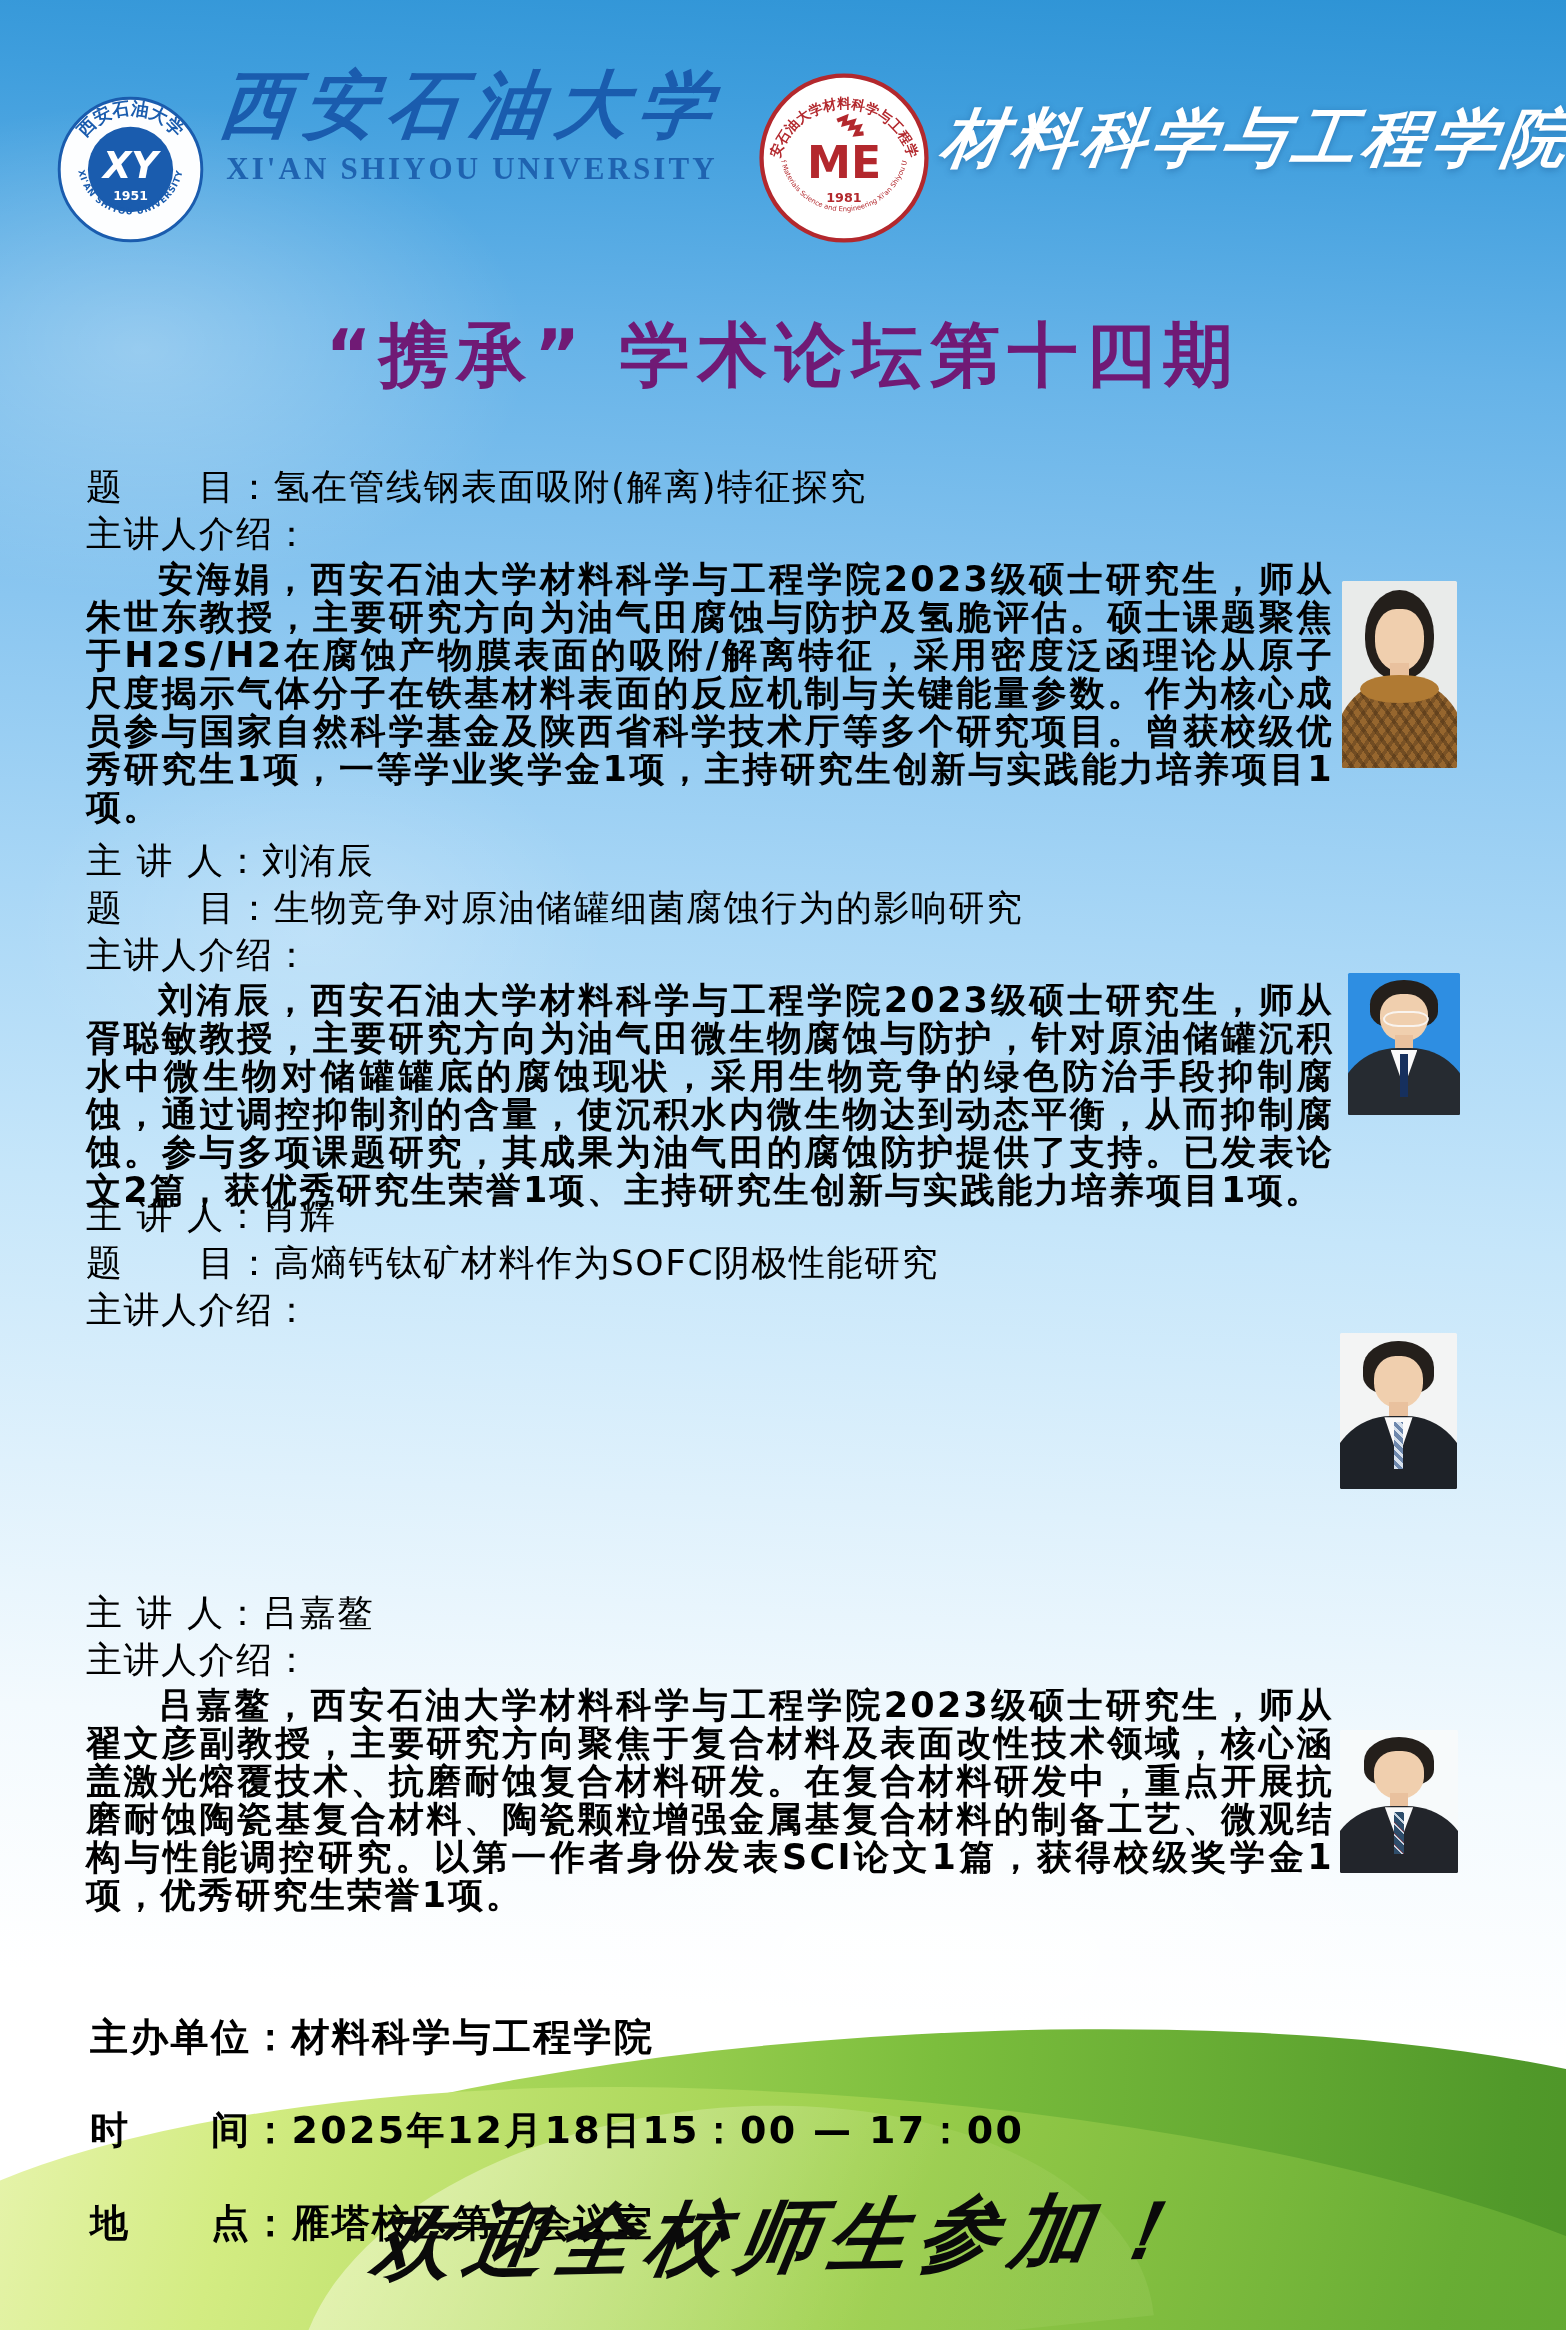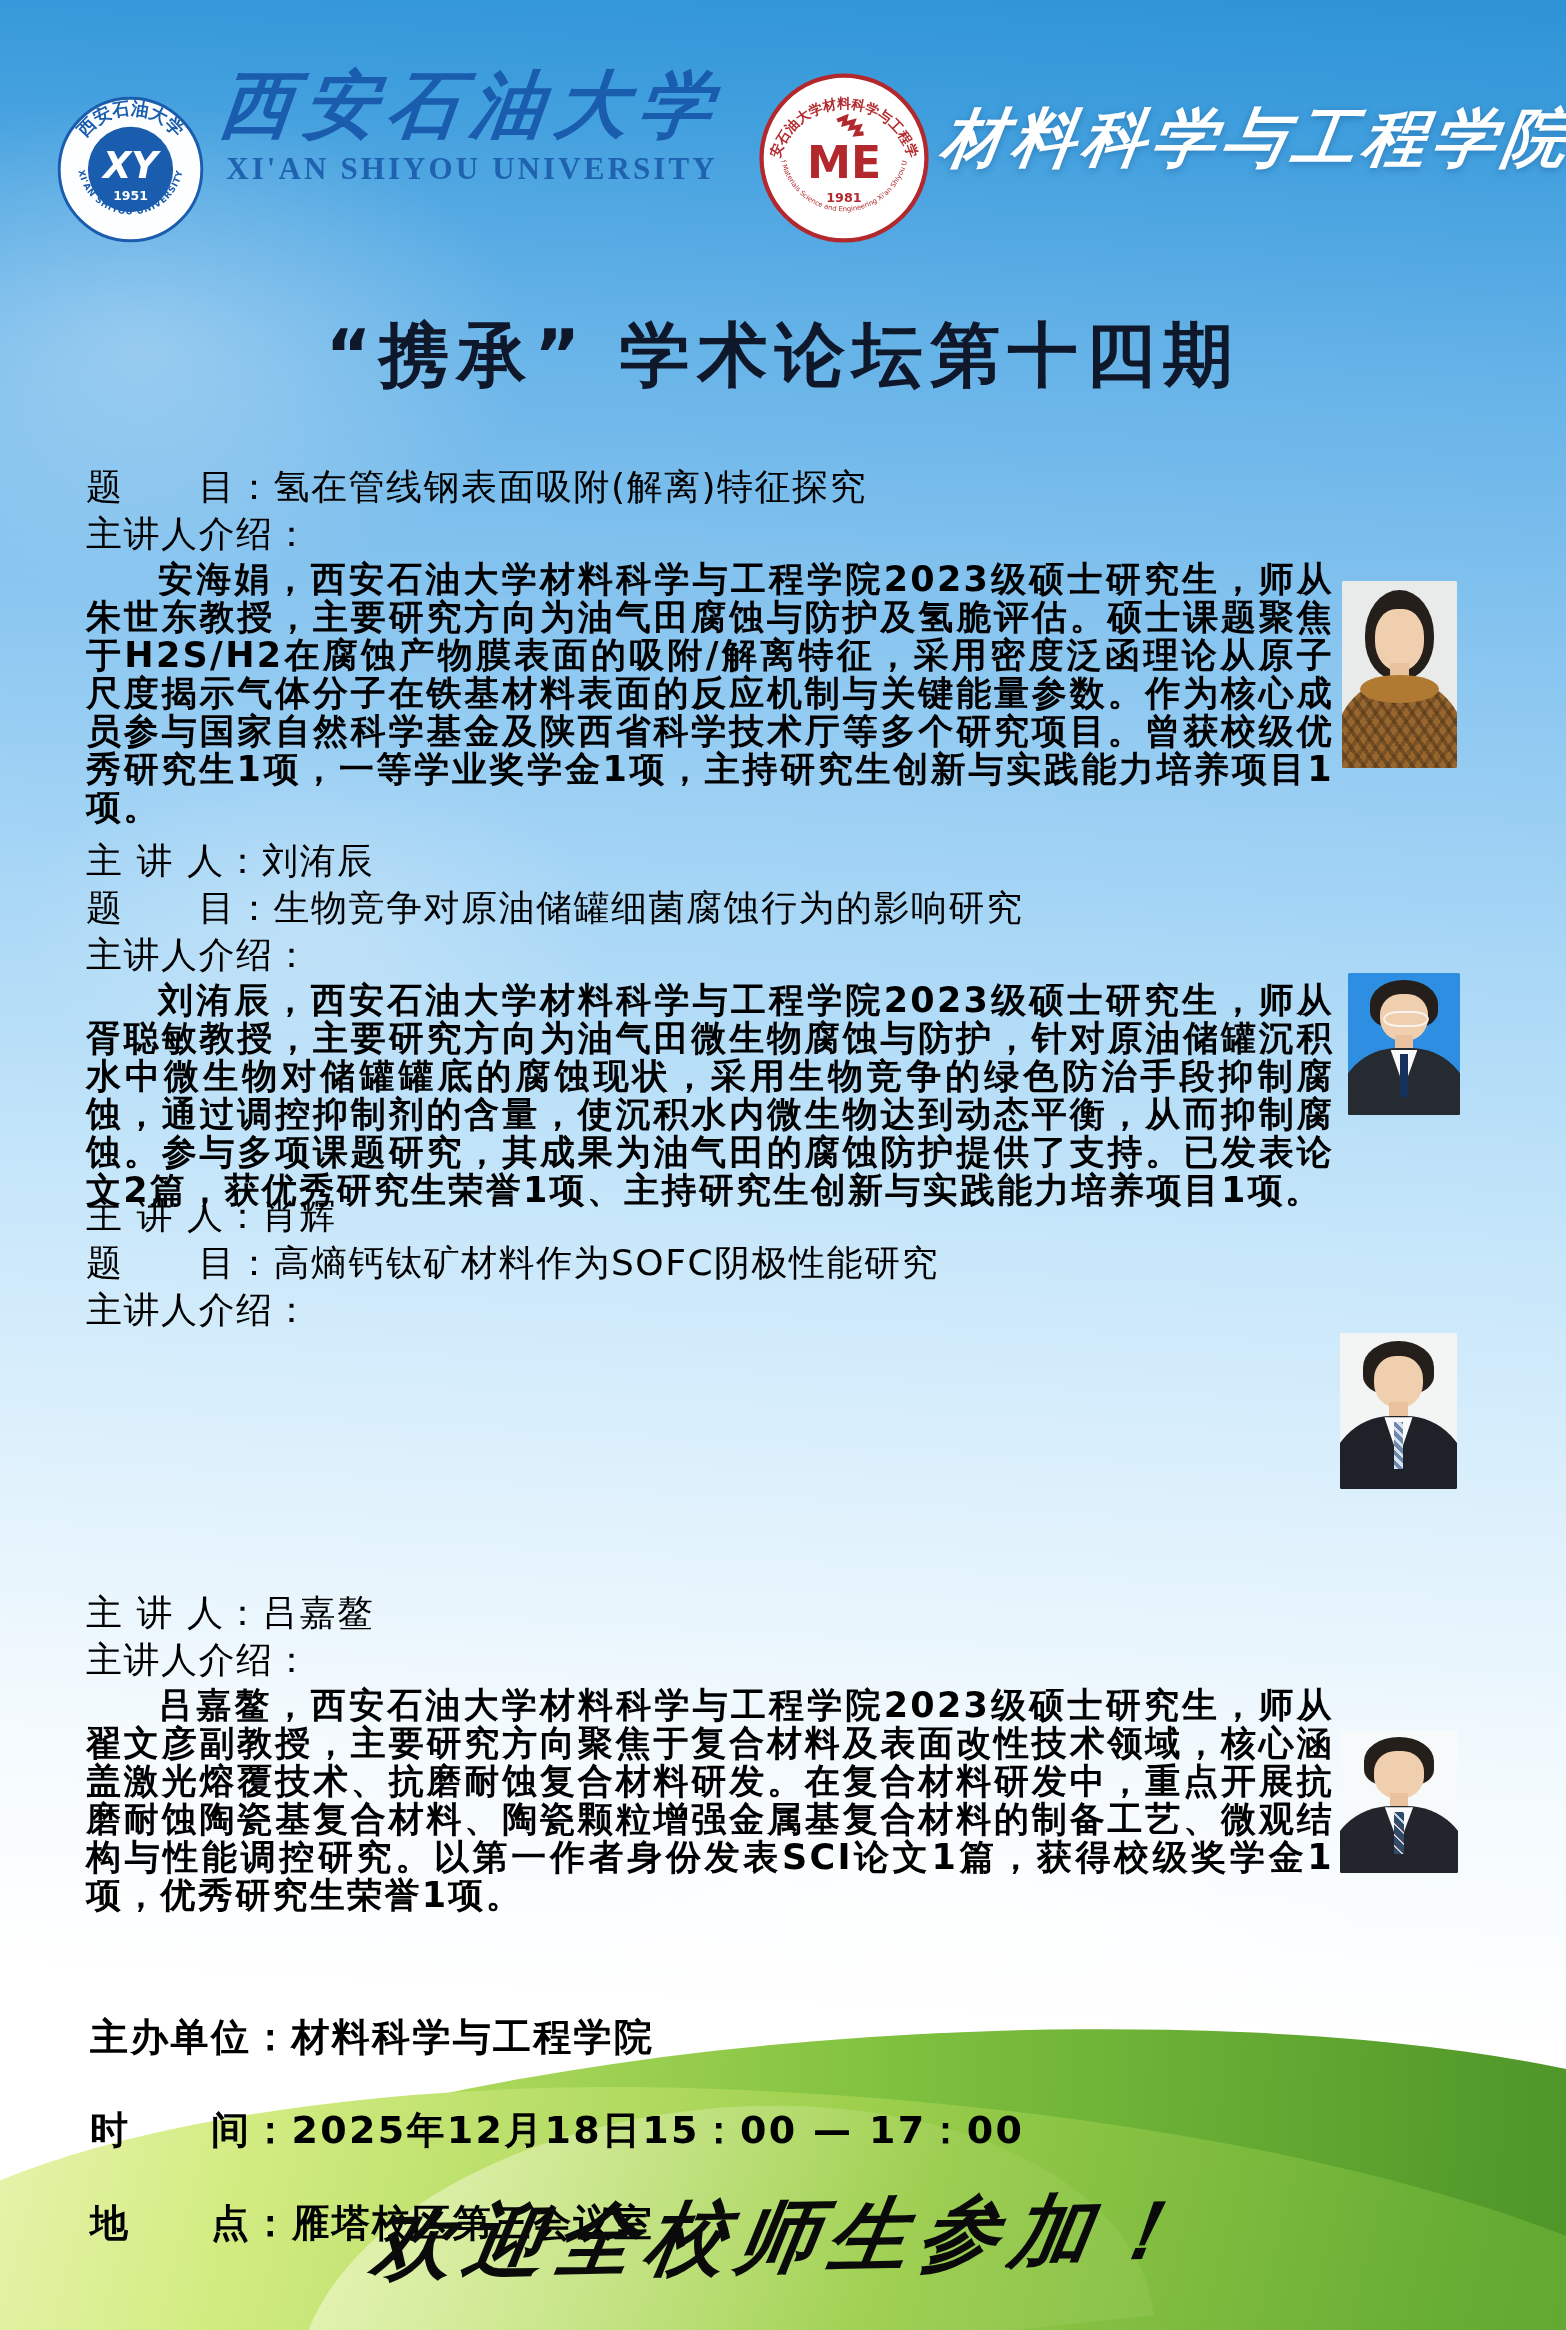--- a/index.html
+++ b/index.html
@@ -30,21 +30,21 @@
     font-size:73px;color:#1a5cae;letter-spacing:10.7px;transform:skewX(-6deg);white-space:nowrap;}
   .univ-en{position:absolute;left:193px;top:151px;width:558px;text-align:center;
     font-family:"Liberation Serif","DejaVu Serif",serif;font-weight:bold;font-size:31px;
     color:#1f63b0;letter-spacing:3.1px;white-space:nowrap;}
   .college-cn{position:absolute;left:942px;top:95px;width:597px;text-align:center;
     font-family:"DejaVu Serif","Liberation Serif",serif;font-style:italic;font-weight:bold;
     font-size:64px;color:#ffffff;letter-spacing:6.1px;transform:skewX(-8deg);white-space:nowrap;
     text-shadow:0 2.3px 6.9px rgba(20,80,140,.45);}
   
   .title{position:absolute;left:0;top:309px;width:100%;text-align:center;margin:0;
-    font-size:70px;font-weight:900;letter-spacing:7.6px;color:#0f172a;white-space:nowrap;}
+    font-size:70px;font-weight:900;letter-spacing:7.6px;color:#701a75;white-space:nowrap;}
   
   .session{position:absolute;left:86px;width:1248px;}
   .s1{top:463px}.s2{top:837px}.s3{top:1192px}.s4{top:1589px}
   .session .head{font-size:36px;line-height:47px;letter-spacing:1.5px;white-space:nowrap;}
   .session .intro{margin:3.1px 0 0 0;font-size:35px;line-height:38px;letter-spacing:2.3px;
     text-indent:72px;text-align:justify;font-weight:bold;}
   
   .photo{position:absolute;overflow:hidden;border-radius:1.5px;}
   .ph-hair{position:absolute;top:5%;left:20%;width:60%;height:34%;background:#241f1b;
     border-radius:50% 50% 34% 34%;}

